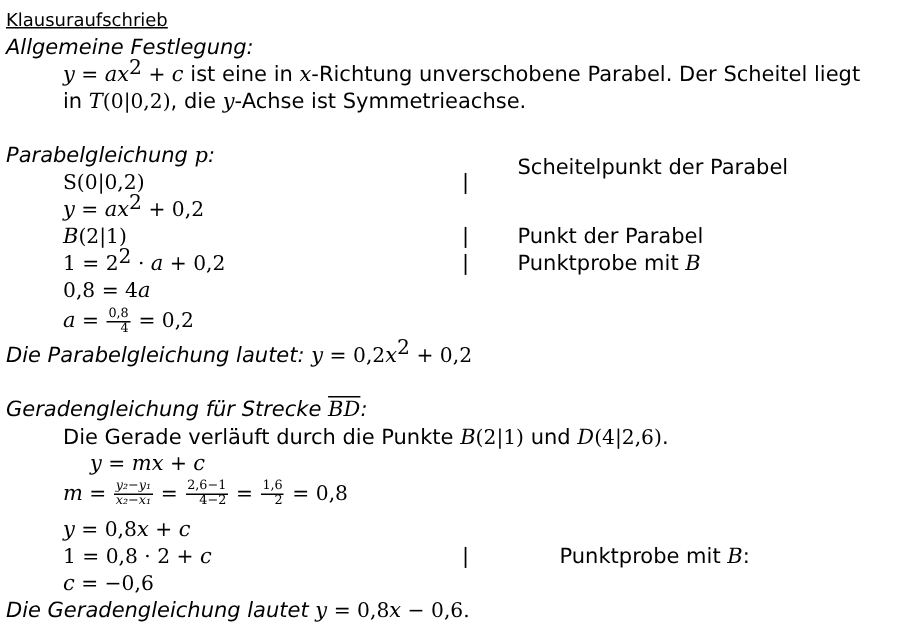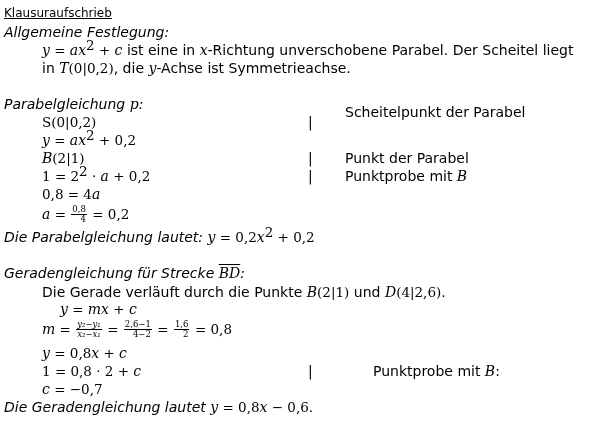--- a/index.html
+++ b/index.html
@@ -95,18 +95,18 @@
   <span class="mi">y</span><span class="m"> = 0,8</span><span class="mi">x</span><span class="m"> + </span><span class="mi">c</span>
 </div>
 <div class="line" style="left:42px; top:363px;">
   <span class="m">1 = 0,8 · 2 + </span><span class="mi">c</span>
 </div>
 <div class="bar" style="left:308px; top:363px;">|</div>
 <div class="note" style="left:325px; top:363px;margin-left:48px;">
   <span>Punktprobe mit </span><span class="mi">B</span><span>:</span>
 </div>
 <div class="line" style="left:42px; top:381px;">
-  <span class="mi">c</span><span class="m"> = −0,7</span>
+  <span class="mi">c</span><span class="m"> = −0,6</span>
 </div>
 <div class="line" style="left:4px; top:399px;">
   <span class="it">Die Geradengleichung lautet</span>
   <span class="mi">y</span><span class="m"> = 0,8</span><span class="mi">x</span><span class="m"> − 0,6.</span>
 </div>
 
 </body></html>

